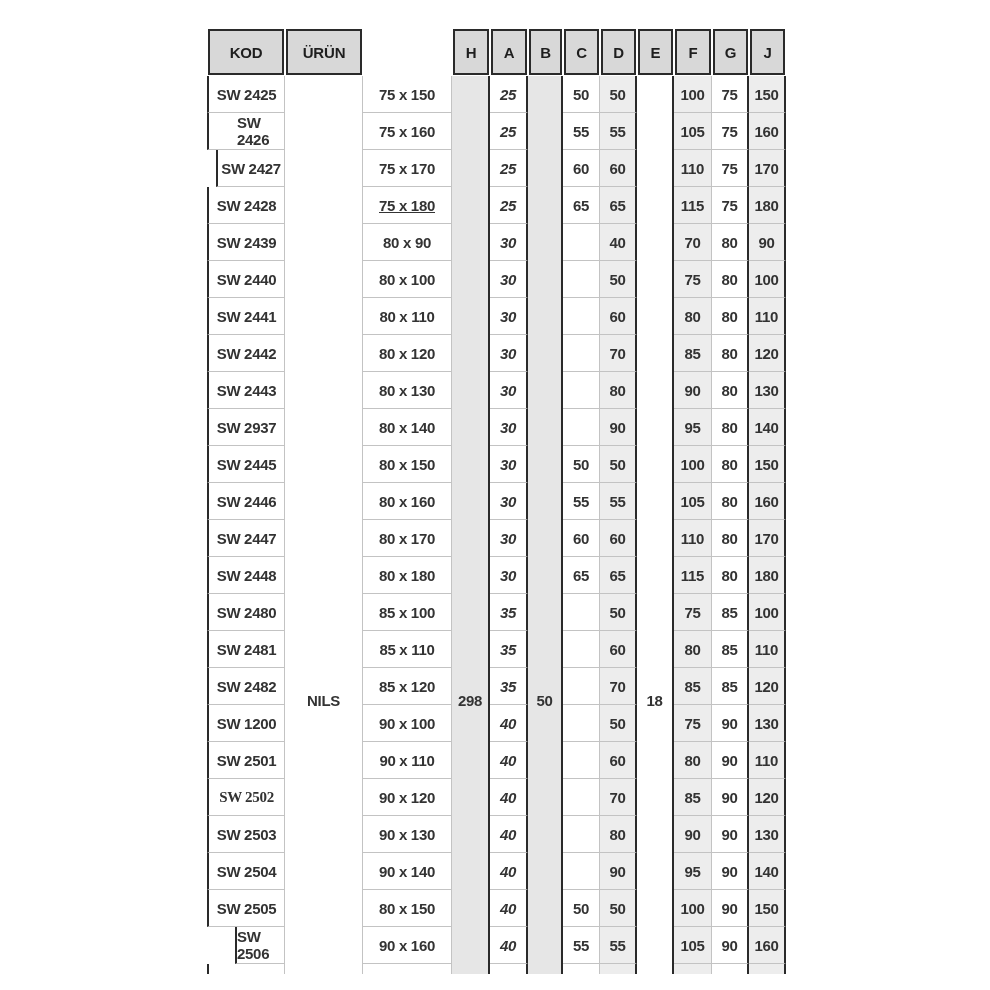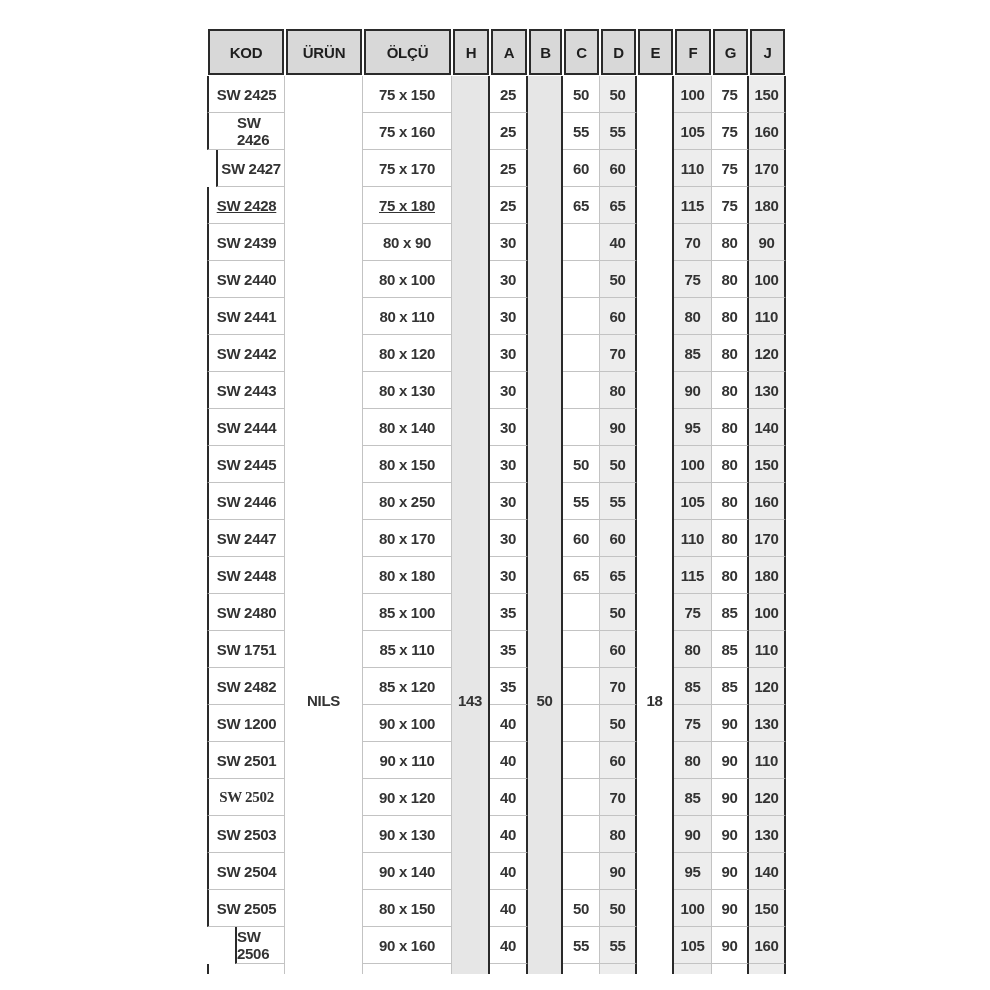--- a/index.html
+++ b/index.html
@@ -29,21 +29,21 @@
     grid-row:1;margin:1px;border:2px solid var(--bdark);background:var(--hbg);
     display:flex;align-items:center;justify-content:center;
     font-size:15px;font-weight:700;letter-spacing:-0.2px;color:#1e1e1e;
   }
   .cell{
     display:flex;align-items:center;justify-content:center;background:#ffffff;
     font-size:15px;font-weight:600;letter-spacing:-0.3px;color:var(--text);
   }
   .c-kod{border-left:2px solid var(--bdark);border-right:1px solid var(--blight);border-bottom:1px solid var(--blight);font-weight:700;}
   .c-olcu{border-right:1px solid var(--blight);border-bottom:1px solid var(--blight);}
-  .c-a{border-right:2px solid var(--bdark);border-bottom:1px solid var(--blight);}
+  .c-a{border-right:2px solid var(--bdark);border-bottom:1px solid var(--blight);font-style:italic;}
   .c-c{border-right:1px solid var(--blight);border-bottom:1px solid var(--blight);}
   .c-d{border-right:2px solid var(--bdark);border-bottom:1px solid var(--blight);background:var(--sbg);}
   .c-f{border-right:1px solid var(--blight);border-bottom:1px solid var(--blight);background:var(--sbg);}
   .c-g{border-right:2px solid var(--bdark);border-bottom:1px solid var(--blight);}
   .c-j{border-right:2px solid var(--bdark);border-bottom:1px solid var(--blight);background:var(--sbg);}
   .merged{position:relative;grid-row:2/27;}
   .m-urun{grid-column:2;background:#ffffff;border-right:1px solid var(--blight);}
   .m-h{grid-column:4;background:var(--mbg);border-right:2px solid var(--bdark);}
   .m-b{grid-column:6;background:var(--mbg);border-right:2px solid var(--bdark);}
   .m-e{grid-column:9;background:#ffffff;border-right:2px solid var(--bdark);}
@@ -55,36 +55,35 @@
 </style>
 </head>
 <body>
 
 <div class="stage">
   <div class="tablewrap">
     <div class="grid" id="spec-grid">
 
       <div class="hcell" style="grid-column:1">KOD</div>
       <div class="hcell" style="grid-column:2">ÜRÜN</div>
-      <div class="hcell" style="grid-column:3">ÖLÇÜ</div>
       <div class="hcell" style="grid-column:4">H</div>
       <div class="hcell" style="grid-column:5">A</div>
       <div class="hcell" style="grid-column:6">B</div>
       <div class="hcell" style="grid-column:7">C</div>
       <div class="hcell" style="grid-column:8">D</div>
       <div class="hcell" style="grid-column:9">E</div>
       <div class="hcell" style="grid-column:10">F</div>
       <div class="hcell" style="grid-column:11">G</div>
       <div class="hcell" style="grid-column:12">J</div>
 
       <div class="merged m-urun">
         <span class="mlabel">NILS</span>
       </div>
       <div class="merged m-h">
-        <span class="mlabel">143</span>
+        <span class="mlabel">298</span>
       </div>
       <div class="merged m-b">
         <span class="mlabel">50</span>
       </div>
       <div class="merged m-e">
         <span class="mlabel">18</span>
       </div>
 
     <div class="cell c-kod" style="grid-area: 2 / 1;">SW 2425</div>
         <div class="cell c-olcu" style="grid-area: 2 / 3;">75 x 150</div>
@@ -103,21 +102,21 @@
         <div class="cell c-g" style="grid-area: 3 / 11;">75</div>
         <div class="cell c-j" style="grid-area: 3 / 12;">160</div>
         <div class="cell c-kod" style="grid-area: 4 / 1; margin-left: 9px;">SW 2427</div>
         <div class="cell c-olcu" style="grid-area: 4 / 3;">75 x 170</div>
         <div class="cell c-a" style="grid-area: 4 / 5;">25</div>
         <div class="cell c-c" style="grid-area: 4 / 7;">60</div>
         <div class="cell c-d" style="grid-area: 4 / 8;">60</div>
         <div class="cell c-f" style="grid-area: 4 / 10;">110</div>
         <div class="cell c-g" style="grid-area: 4 / 11;">75</div>
         <div class="cell c-j" style="grid-area: 4 / 12;">170</div>
-        <div class="cell c-kod" style="grid-area: 5 / 1; text-decoration: underline;">SW 2428</div>
+        <div class="cell c-kod" style="grid-area: 5 / 1;">SW 2428</div>
         <div class="cell c-olcu" style="grid-area: 5 / 3; text-decoration: underline;">75 x 180</div>
         <div class="cell c-a" style="grid-area: 5 / 5;">25</div>
         <div class="cell c-c" style="grid-area: 5 / 7;">65</div>
         <div class="cell c-d" style="grid-area: 5 / 8;">65</div>
         <div class="cell c-f" style="grid-area: 5 / 10;">115</div>
         <div class="cell c-g" style="grid-area: 5 / 11;">75</div>
         <div class="cell c-j" style="grid-area: 5 / 12;">180</div>
         <div class="cell c-kod" style="grid-area: 6 / 1;">SW 2439</div>
         <div class="cell c-olcu" style="grid-area: 6 / 3;">80 x 90</div>
         <div class="cell c-a" style="grid-area: 6 / 5;">30</div>
@@ -151,38 +150,38 @@
         <div class="cell c-g" style="grid-area: 9 / 11;">80</div>
         <div class="cell c-j" style="grid-area: 9 / 12;">120</div>
         <div class="cell c-kod" style="grid-area: 10 / 1;">SW 2443</div>
         <div class="cell c-olcu" style="grid-area: 10 / 3;">80 x 130</div>
         <div class="cell c-a" style="grid-area: 10 / 5;">30</div>
         <div class="cell c-c" style="grid-area: 10 / 7;"></div>
         <div class="cell c-d" style="grid-area: 10 / 8;">80</div>
         <div class="cell c-f" style="grid-area: 10 / 10;">90</div>
         <div class="cell c-g" style="grid-area: 10 / 11;">80</div>
         <div class="cell c-j" style="grid-area: 10 / 12;">130</div>
-        <div class="cell c-kod" style="grid-area: 11 / 1;">SW 2444</div>
+        <div class="cell c-kod" style="grid-area: 11 / 1;">SW 2937</div>
         <div class="cell c-olcu" style="grid-area: 11 / 3;">80 x 140</div>
         <div class="cell c-a" style="grid-area: 11 / 5;">30</div>
         <div class="cell c-c" style="grid-area: 11 / 7;"></div>
         <div class="cell c-d" style="grid-area: 11 / 8;">90</div>
         <div class="cell c-f" style="grid-area: 11 / 10;">95</div>
         <div class="cell c-g" style="grid-area: 11 / 11;">80</div>
         <div class="cell c-j" style="grid-area: 11 / 12;">140</div>
         <div class="cell c-kod" style="grid-area: 12 / 1;">SW 2445</div>
         <div class="cell c-olcu" style="grid-area: 12 / 3;">80 x 150</div>
         <div class="cell c-a" style="grid-area: 12 / 5;">30</div>
         <div class="cell c-c" style="grid-area: 12 / 7;">50</div>
         <div class="cell c-d" style="grid-area: 12 / 8;">50</div>
         <div class="cell c-f" style="grid-area: 12 / 10;">100</div>
         <div class="cell c-g" style="grid-area: 12 / 11;">80</div>
         <div class="cell c-j" style="grid-area: 12 / 12;">150</div>
         <div class="cell c-kod" style="grid-area: 13 / 1;">SW 2446</div>
-        <div class="cell c-olcu" style="grid-area: 13 / 3;">80 x 250</div>
+        <div class="cell c-olcu" style="grid-area: 13 / 3;">80 x 160</div>
         <div class="cell c-a" style="grid-area: 13 / 5;">30</div>
         <div class="cell c-c" style="grid-area: 13 / 7;">55</div>
         <div class="cell c-d" style="grid-area: 13 / 8;">55</div>
         <div class="cell c-f" style="grid-area: 13 / 10;">105</div>
         <div class="cell c-g" style="grid-area: 13 / 11;">80</div>
         <div class="cell c-j" style="grid-area: 13 / 12;">160</div>
         <div class="cell c-kod" style="grid-area: 14 / 1;">SW 2447</div>
         <div class="cell c-olcu" style="grid-area: 14 / 3;">80 x 170</div>
         <div class="cell c-a" style="grid-area: 14 / 5;">30</div>
         <div class="cell c-c" style="grid-area: 14 / 7;">60</div>
@@ -199,21 +198,21 @@
         <div class="cell c-g" style="grid-area: 15 / 11;">80</div>
         <div class="cell c-j" style="grid-area: 15 / 12;">180</div>
         <div class="cell c-kod" style="grid-area: 16 / 1;">SW 2480</div>
         <div class="cell c-olcu" style="grid-area: 16 / 3;">85 x 100</div>
         <div class="cell c-a" style="grid-area: 16 / 5;">35</div>
         <div class="cell c-c" style="grid-area: 16 / 7;"></div>
         <div class="cell c-d" style="grid-area: 16 / 8;">50</div>
         <div class="cell c-f" style="grid-area: 16 / 10;">75</div>
         <div class="cell c-g" style="grid-area: 16 / 11;">85</div>
         <div class="cell c-j" style="grid-area: 16 / 12;">100</div>
-        <div class="cell c-kod" style="grid-area: 17 / 1;">SW 1751</div>
+        <div class="cell c-kod" style="grid-area: 17 / 1;">SW 2481</div>
         <div class="cell c-olcu" style="grid-area: 17 / 3;">85 x 110</div>
         <div class="cell c-a" style="grid-area: 17 / 5;">35</div>
         <div class="cell c-c" style="grid-area: 17 / 7;"></div>
         <div class="cell c-d" style="grid-area: 17 / 8;">60</div>
         <div class="cell c-f" style="grid-area: 17 / 10;">80</div>
         <div class="cell c-g" style="grid-area: 17 / 11;">85</div>
         <div class="cell c-j" style="grid-area: 17 / 12;">110</div>
         <div class="cell c-kod" style="grid-area: 18 / 1;">SW 2482</div>
         <div class="cell c-olcu" style="grid-area: 18 / 3;">85 x 120</div>
         <div class="cell c-a" style="grid-area: 18 / 5;">35</div>

